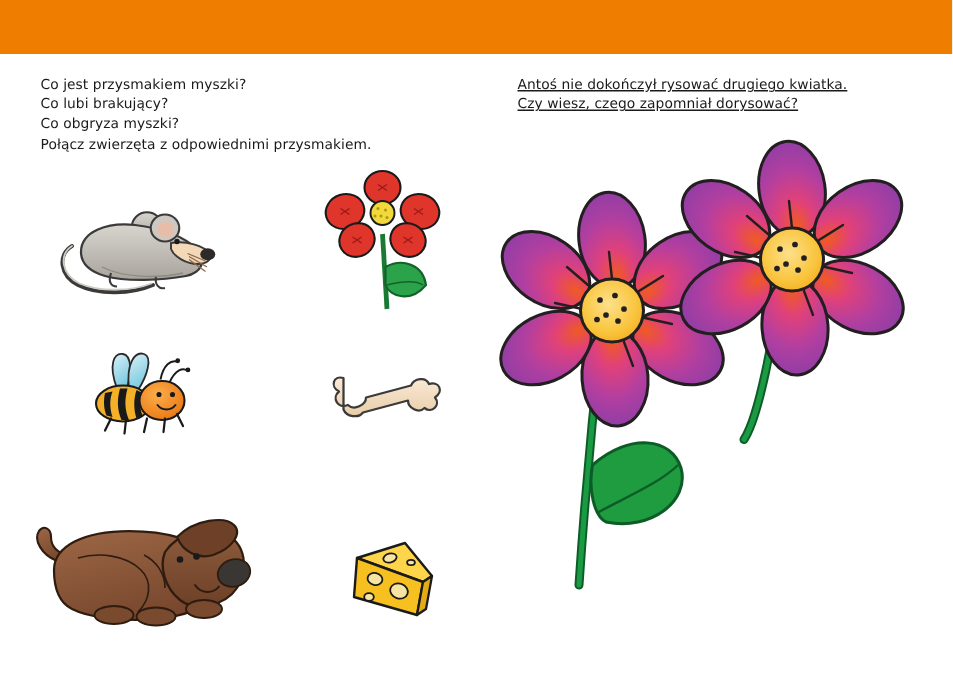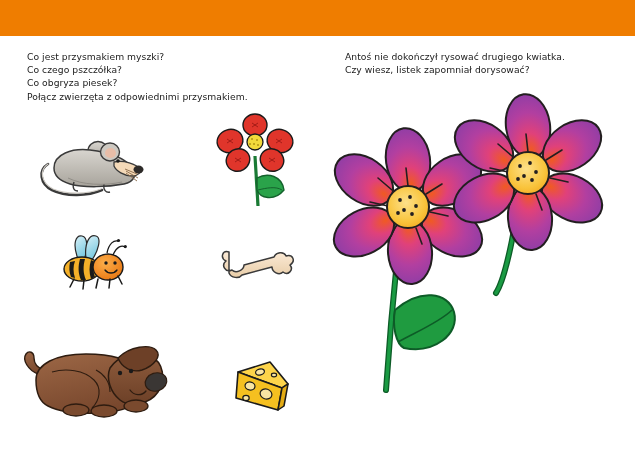--- a/index.html
+++ b/index.html
@@ -26,21 +26,21 @@
   .instr {
     position: absolute;
     font-family: "DejaVu Sans", sans-serif;
     font-size: 9.2px;
     line-height: 13.2px;
     color: #1a1a1a;
     letter-spacing: 0.05px;
     white-space: nowrap;
   }
   #instr-left  { left: 27px;  top: 50px; }
-  #instr-right { left: 345px; top: 50px; }
+  #instr-right { left: 345px; top: 50px; text-decoration: underline; }
   .instr div { display: block; }
 
   .art {
     position: absolute;
   }
   svg { display: block; overflow: visible; }
 
   
   #mouse-art   { left: 38px;  top: 138px; width: 108px; height: 62px; }
   #bee-art     { left: 52px;  top: 233px; width: 78px;  height: 62px; }
@@ -53,28 +53,28 @@
 </style>
 </head>
 <body>
 
 <div id="page">
 
   <div id="top-bar"></div>
 
   <div class="instr" id="instr-left">
     <div>Co jest przysmakiem myszki?</div>
-    <div>Co czego pszczółka?</div>
-    <div>Co obgryza piesek?</div>
+    <div>Co lubi brakujący?</div>
+    <div>Co obgryza myszki?</div>
     <div>Połącz zwierzęta z odpowiednimi przysmakiem.</div>
   </div>
 
   <div class="instr" id="instr-right">
     <div>Antoś nie dokończył rysować drugiego kwiatka.</div>
-    <div>Czy wiesz, listek zapomniał dorysować?</div>
+    <div>Czy wiesz, czego zapomniał dorysować?</div>
   </div>
 
   <div class="art" id="mouse-art">
     <svg viewBox="0 0 108 62" width="108" height="62">
       <defs>
         <linearGradient id="mgrad" x1="0" y1="0" x2="0" y2="1">
           <stop offset="0" stop-color="#d8d5cf"></stop>
           <stop offset="1" stop-color="#a8a49c"></stop>
         </linearGradient>
       </defs>

